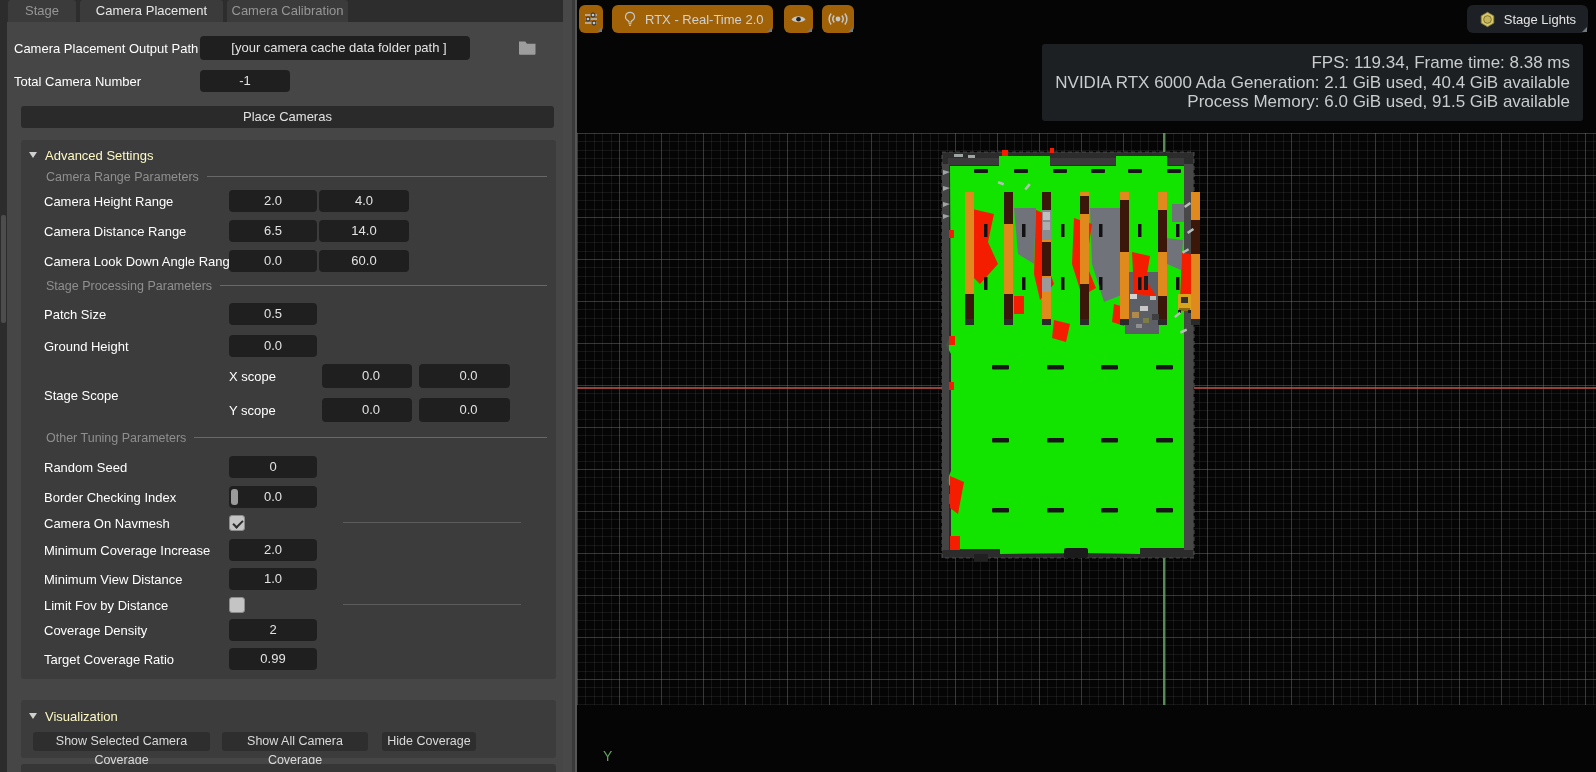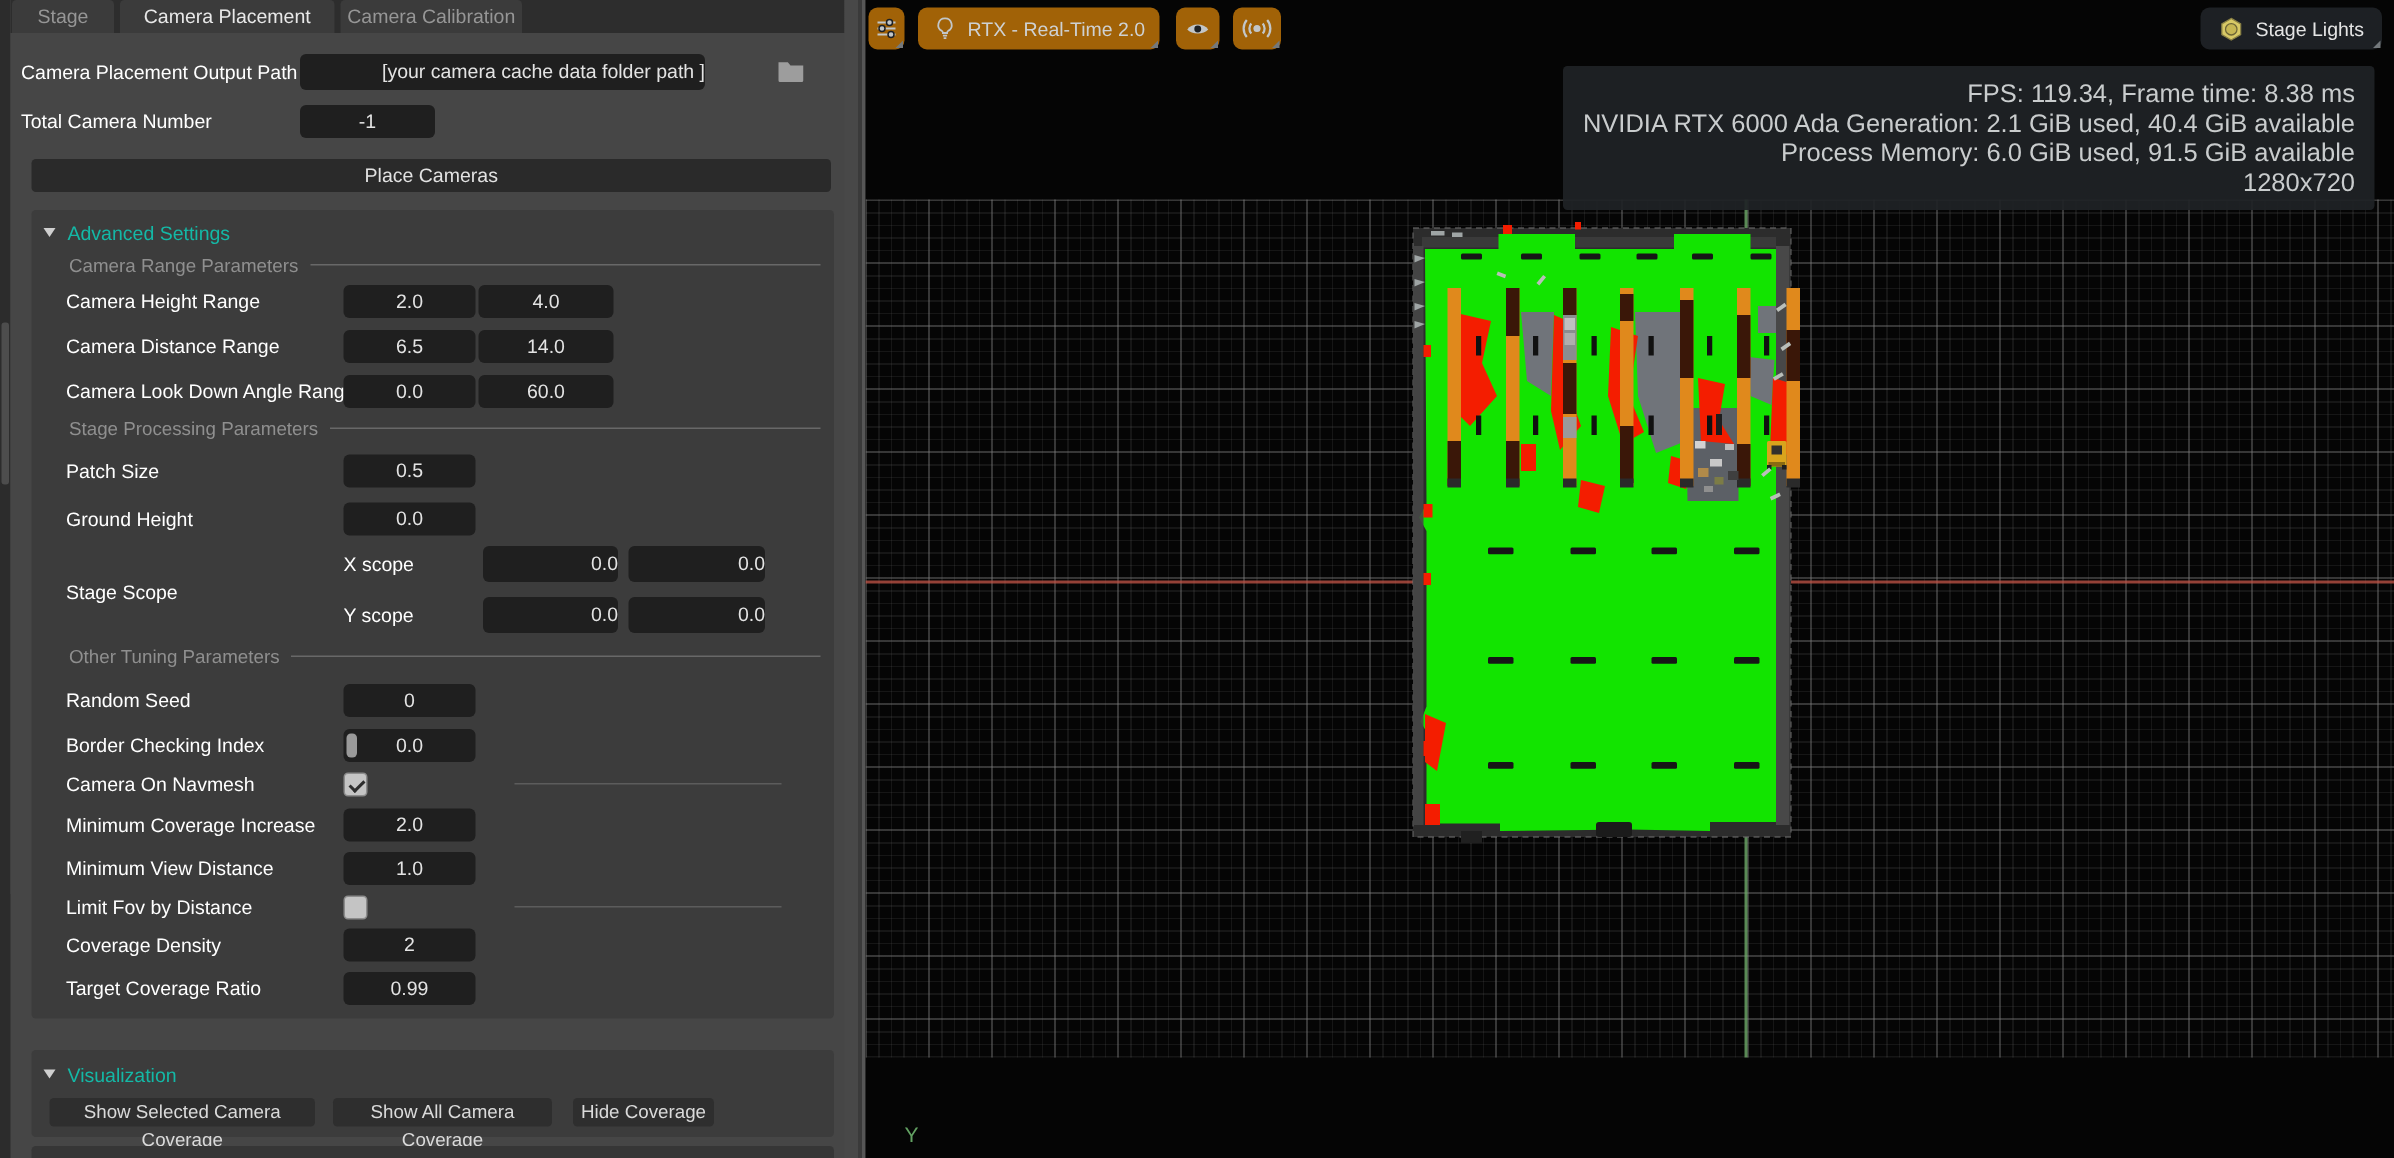--- a/index.html
+++ b/index.html
@@ -12,26 +12,26 @@
 
   
   .left-panel{position:absolute;left:7px;top:0;width:556px;height:596px;background:#464646;}
   .tabbar{position:absolute;left:0;top:0;width:100%;height:22px;background:#2d2d2d;display:flex;}
   .tab{height:22px;line-height:22px;padding:0 16px;background:#3b3b3b;color:#969696;font-size:13px;margin-right:4px;border-radius:3px 3px 0 0;white-space:nowrap;}
   .tab:first-child{margin-left:1px;}
 
   .plabel{position:absolute;color:#ffffff;font-size:13px;white-space:nowrap;transform:translateY(-50%);}
   .field{position:absolute;height:22px;background:#1f1f1f;border-radius:4px;color:#e3e3e3;font-size:13px;text-align:center;line-height:22px;overflow:hidden;}
   .field.tall{height:24px;line-height:24px;}
-  .field.leftal{text-align:right;padding-left:8px;}
+  .field.leftal{text-align:center;padding-left:8px;}
   .slider-handle{position:absolute;left:2px;top:3px;width:7px;height:16px;background:#9a9a9a;border-radius:3px;}
 
   .btn-wide{position:absolute;left:14px;right:9px;height:22px;background:#2a2a2a;border-radius:3px;color:#e2e2e2;font-size:13px;text-align:center;line-height:22px;}
   .section-box{position:absolute;left:14px;right:7px;background:#3c3c3c;border-radius:3px;}
-  .sec-hdr{position:absolute;left:8px;display:flex;align-items:center;gap:8px;color:#14b8a6;font-size:13px;height:16px;}
+  .sec-hdr{position:absolute;left:8px;display:flex;align-items:center;gap:8px;color:#fef9c3;font-size:13px;height:16px;}
   .tri{width:0;height:0;border-left:4.5px solid transparent;border-right:4.5px solid transparent;border-top:6px solid #cfcfcf;}
   .ghdr{position:absolute;left:25px;right:9px;height:15px;display:flex;align-items:center;gap:8px;color:#8f8f8f;font-size:12.5px;}
   .ghdr .rule{flex:1;height:1px;background:#686868;}
   .chk{position:absolute;width:16px;height:16px;background:#c4c4c4;border:1px solid #8c8c8c;border-radius:3px;}
   .chk.checked::after{content:"";position:absolute;left:3px;top:3.5px;width:8px;height:4px;border-left:2.4px solid #2d2d2d;border-bottom:2.4px solid #2d2d2d;transform:rotate(-45deg);}
   .chk-div{position:absolute;left:322px;width:178px;height:1px;background:#5c5c5c;}
   .vbtn-s{position:absolute;height:19px;background:#2e2e2e;border-radius:3px;color:#dadada;font-size:12.5px;text-align:center;line-height:19px;}
   .cut-box{position:absolute;left:14px;right:7px;top:764px;height:8px;background:#363636;border-radius:3px 3px 0 0;}
 
   
@@ -379,18 +379,17 @@
         <circle cx="8" cy="8" r="3.6" fill="#c7b754" stroke="#6e6637" stroke-width="0.8"></circle>
       </svg>
       <span>Stage Lights</span>
       <span class="notch"></span>
     </div>
 
     <div class="stats">
       <div>FPS: 119.34, Frame time: 8.38 ms</div>
       <div>NVIDIA RTX 6000 Ada Generation: 2.1 GiB used, 40.4 GiB available</div>
       <div>Process Memory: 6.0 GiB used, 91.5 GiB available</div>
-      <div>1280x720</div>
     </div>
 
     <div class="gizmo-y">Y</div>
   </main>
 </div>
 
 </body></html>

